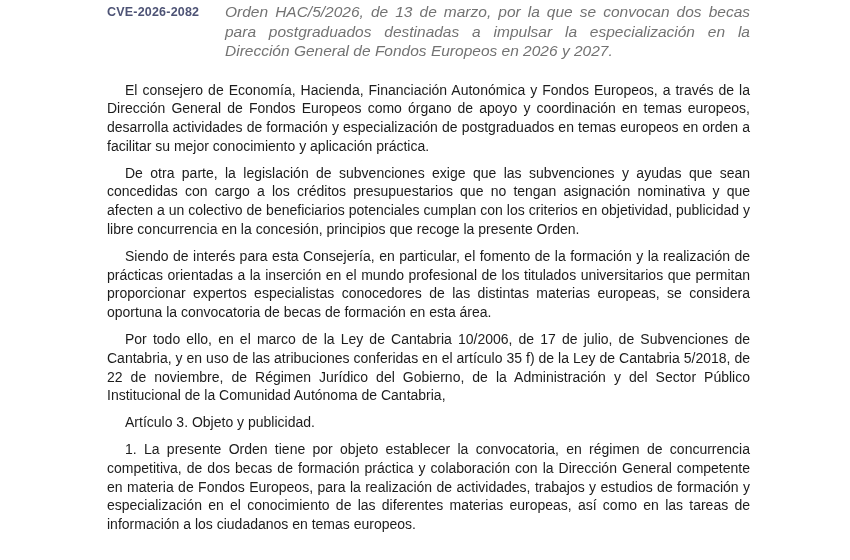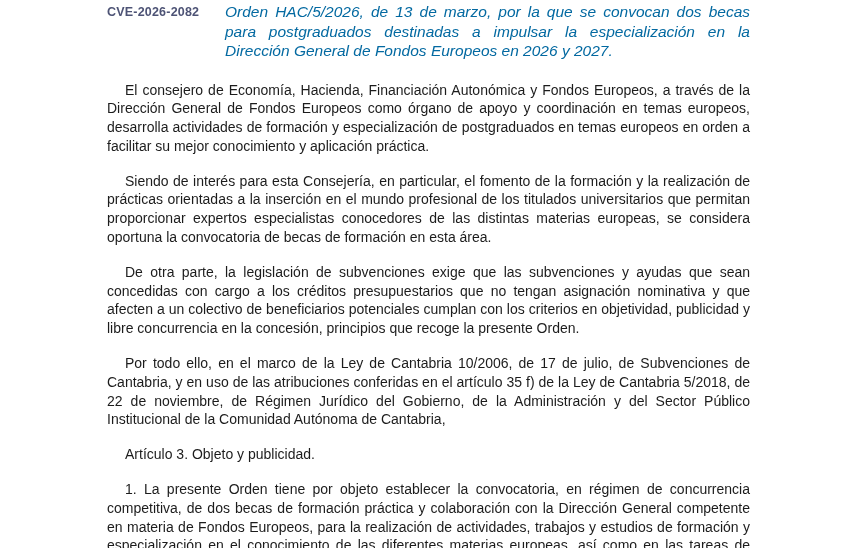--- a/index.html
+++ b/index.html
@@ -30,24 +30,24 @@
     font-weight: bold;
     letter-spacing: 0.2px;
     color: #4d5375;
   }
   .doc-title {
     flex: 1;
     font-size: 15.5px;
     font-style: italic;
     line-height: 19.5px;
     text-align: justify;
-    color: #0369a1;
+    color: #737373;
   }
   .body-text p {
-    margin: 16px 0 8px 0;
+    margin: 8px 0 8px 0;
     font-size: 14px;
     line-height: 18.8px;
     text-align: justify;
     text-indent: 18px;
   }
   .body-text p.last {
     margin-bottom: 0;
   }
   p.dispongo {
     text-align: center;
@@ -64,22 +64,22 @@
 
 <div class="page">
 
   <div class="header-row">
     <div class="cve-code">CVE-2026-2082</div>
     <div class="doc-title">Orden HAC/5/2026, de 13 de marzo, por la que se convocan dos becas para postgraduados destinadas a impulsar la especialización en la Dirección General de Fondos Europeos en 2026 y 2027.</div>
   </div>
 
   <div class="body-text">
     <p>El consejero de Economía, Hacienda, Financiación Autonómica y Fondos Europeos, a través de la Dirección General de Fondos Europeos como órgano de apoyo y coordinación en temas europeos, desarrolla actividades de formación y especialización de postgraduados en temas europeos en orden a facilitar su mejor conocimiento y aplicación práctica.</p>
+    <p>De otra parte, la legislación de subvenciones exige que las subvenciones y ayudas que sean concedidas con cargo a los créditos presupuestarios que no tengan asignación nominativa y que afecten a un colectivo de beneficiarios potenciales cumplan con los criterios en objetividad, publicidad y libre concurrencia en la concesión, principios que recoge la presente Orden.</p>
     <p>Siendo de interés para esta Consejería, en particular, el fomento de la formación y la realización de prácticas orientadas a la inserción en el mundo profesional de los titulados universitarios que permitan proporcionar expertos especialistas conocedores de las distintas materias europeas, se considera oportuna la convocatoria de becas de formación en esta área.</p>
-    <p>De otra parte, la legislación de subvenciones exige que las subvenciones y ayudas que sean concedidas con cargo a los créditos presupuestarios que no tengan asignación nominativa y que afecten a un colectivo de beneficiarios potenciales cumplan con los criterios en objetividad, publicidad y libre concurrencia en la concesión, principios que recoge la presente Orden.</p>
     <p>Por todo ello, en el marco de la Ley de Cantabria 10/2006, de 17 de julio, de Subvenciones de Cantabria, y en uso de las atribuciones conferidas en el artículo 35 f) de la Ley de Cantabria 5/2018, de 22 de noviembre, de Régimen Jurídico del Gobierno, de la Administración y del Sector Público Institucional de la Comunidad Autónoma de Cantabria,</p>
 
 
     <p class="article-heading">Artículo 3. Objeto y publicidad.</p>
 
     <p class="last">1. La presente Orden tiene por objeto establecer la convocatoria, en régimen de concurrencia competitiva, de dos becas de formación práctica y colaboración con la Dirección General competente en materia de Fondos Europeos, para la realización de actividades, trabajos y estudios de formación y especialización en el conocimiento de las diferentes materias europeas, así como en las tareas de información a los ciudadanos en temas europeos.</p>
   </div>
 
 </div>
 

